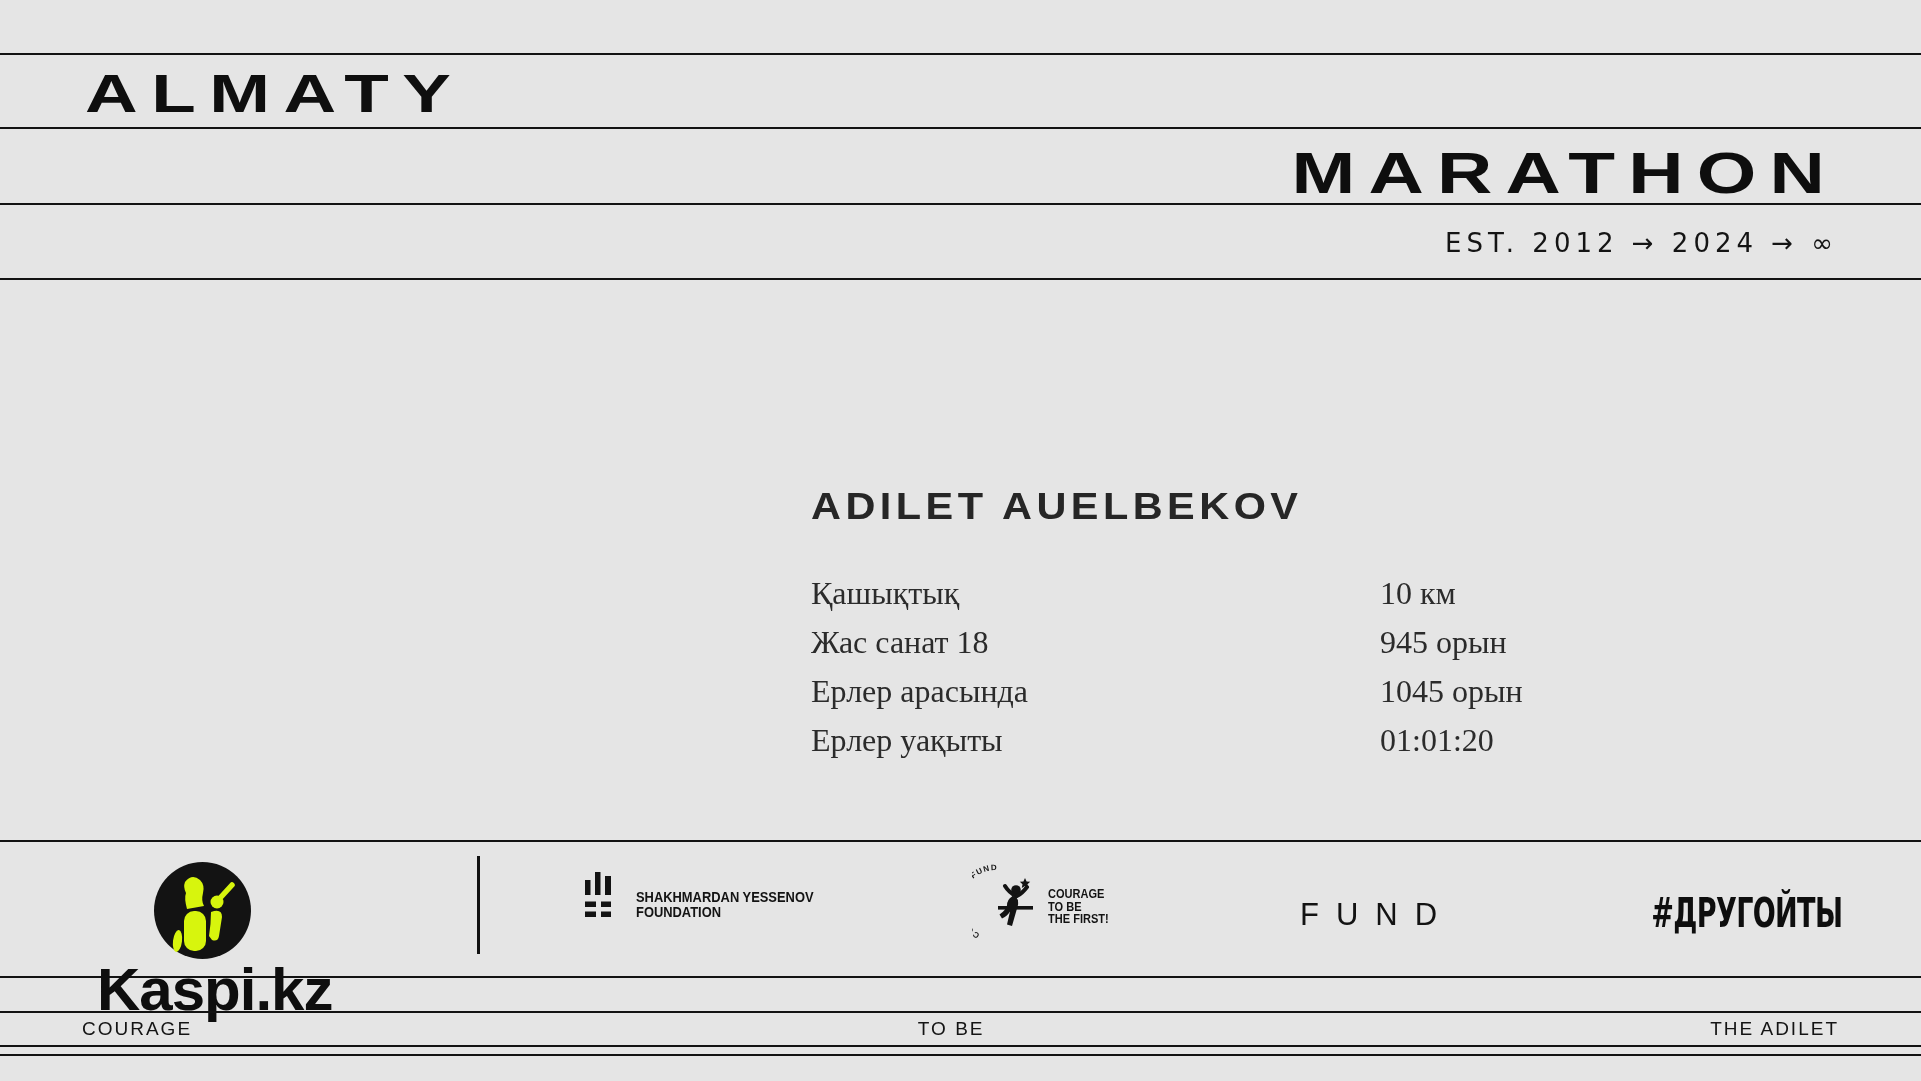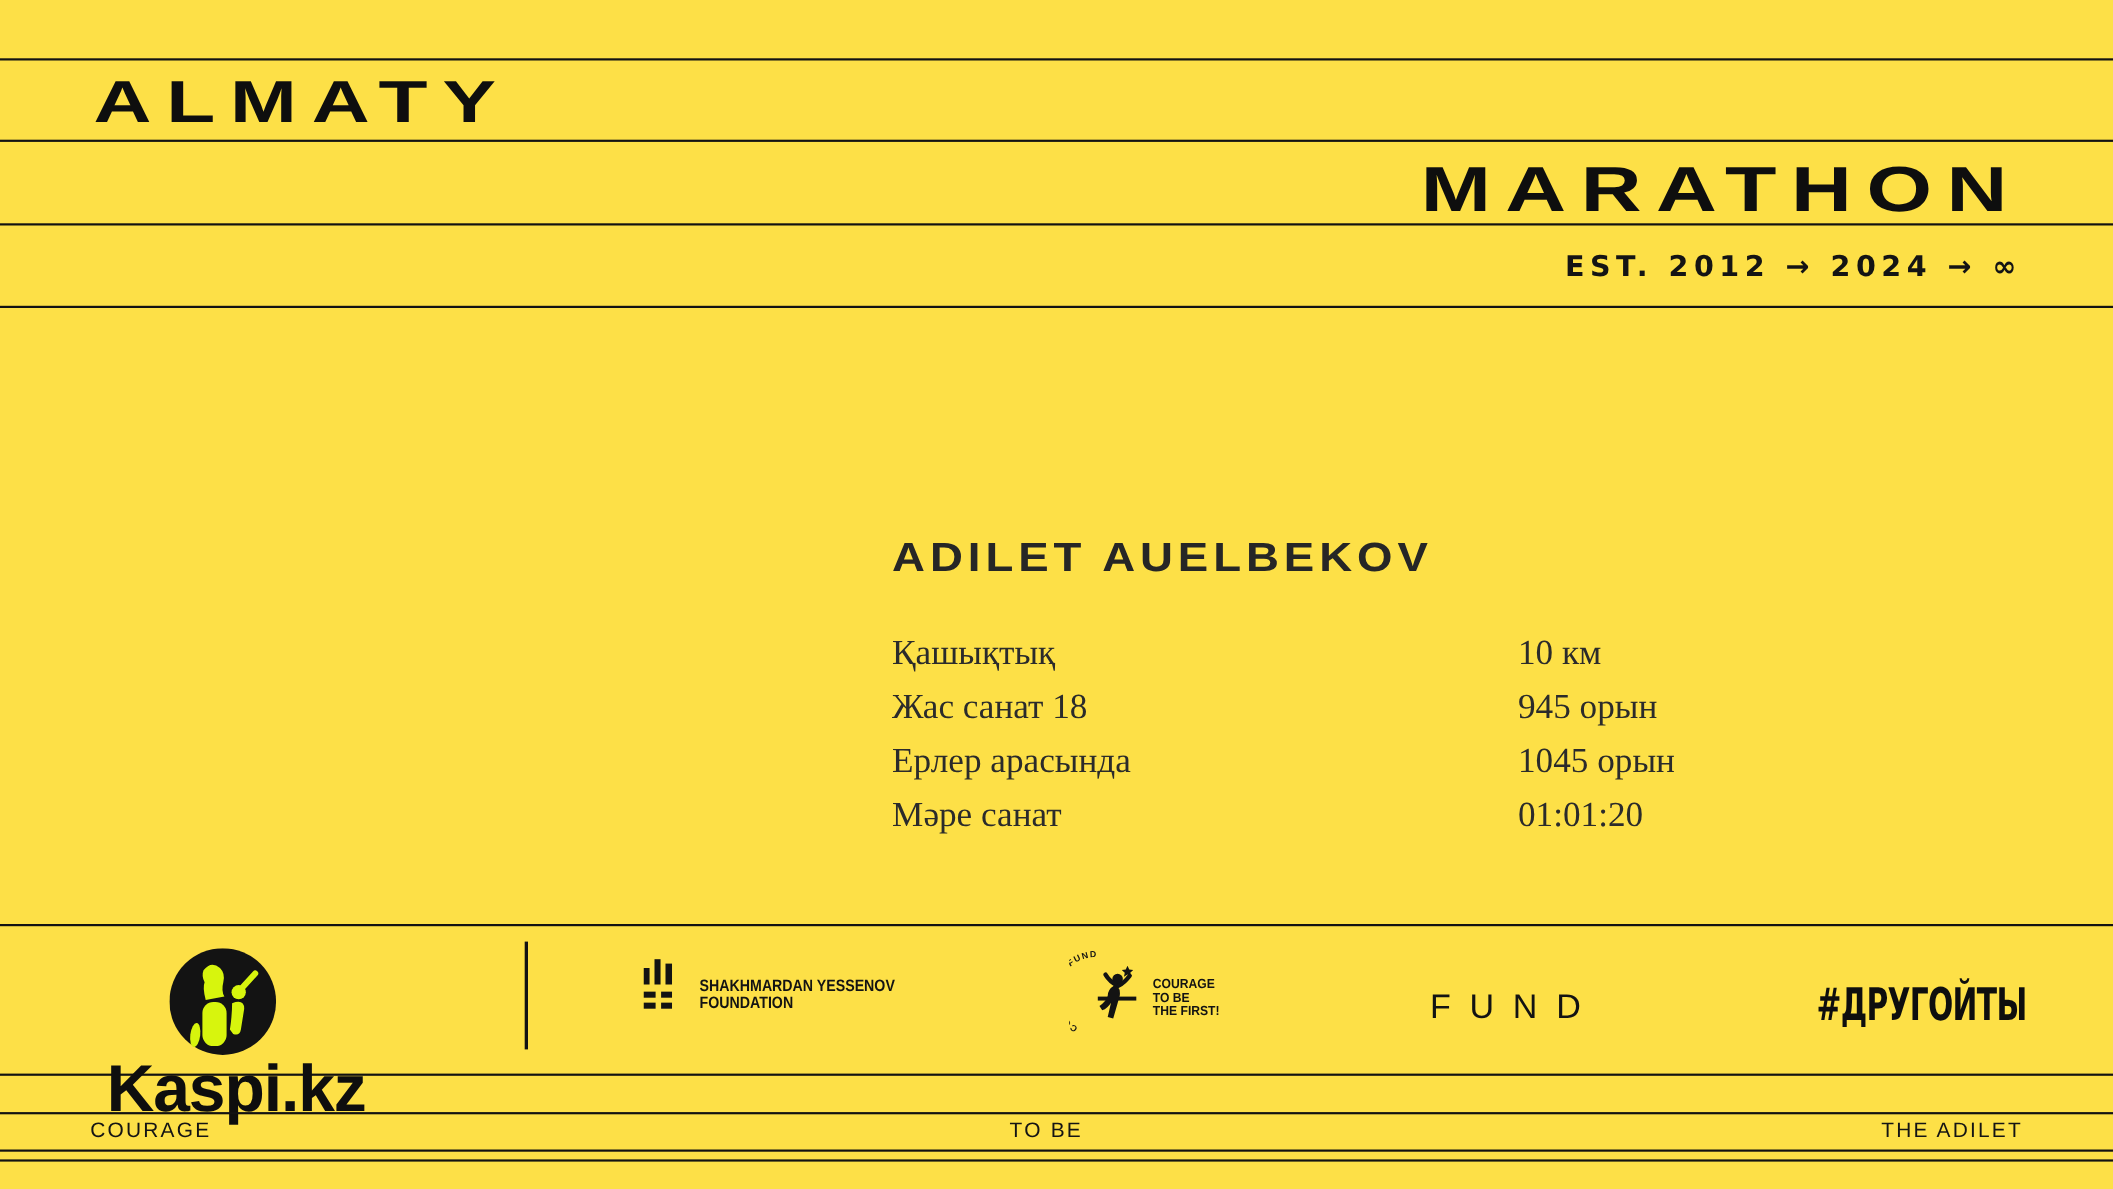--- a/index.html
+++ b/index.html
@@ -1,20 +1,20 @@
 <!DOCTYPE html>
 <html><head>
 <meta charset="utf-8">
 <style>
   * { margin:0; padding:0; box-sizing:border-box; }
   html,body { background:#9aa00a; }
   .page{
     position:relative;
     width:1921px; height:1081px;
-    background:#fde047;
+    background:#e5e5e5;
     overflow:hidden;
     font-family:"Liberation Sans", sans-serif;
     color:#121212;
   }
   .rule{
     position:absolute; left:0; width:100%; height:2.4px;
     background:#121212;
   }
   
   .almaty{
@@ -25,21 +25,21 @@
   }
   .marathon{
     position:absolute; right:83px; top:139px;
     font-size:58px; font-weight:700; letter-spacing:10px;
     transform:scale(1.32,1); transform-origin:right top;
     white-space:nowrap; color:#0e0e0e;
   }
   .est{
     position:absolute; right:83px; top:228px;
     font-family:"DejaVu Sans", sans-serif;
-    font-size:26px; font-weight:700; letter-spacing:5px;
+    font-size:26px; font-weight:400; letter-spacing:5px;
     white-space:nowrap; color:#141414;
   }
   
   .cert-title{
     position:absolute; right:82px; top:318px;
     font-size:104px; font-weight:500; letter-spacing:8px;
     white-space:nowrap; color:#111;
   }
   .recipient{
     position:absolute; left:811px; top:486px;
@@ -122,21 +122,21 @@
     </div>
     <div class="result-row">
       <div class="result-label">Жас санат 18</div>
       <div class="result-value">945 орын</div>
     </div>
     <div class="result-row">
       <div class="result-label">Ерлер арасында</div>
       <div class="result-value">1045 орын</div>
     </div>
     <div class="result-row">
-      <div class="result-label">Мәре санат</div>
+      <div class="result-label">Ерлер уақыты</div>
       <div class="result-value">01:01:20</div>
     </div>
   </div>
 
   <div class="rule" style="top:840px"></div>
   <div class="rule" style="top:976px"></div>
 
   <div class="sponsors">
 
     <div class="kaspi">

